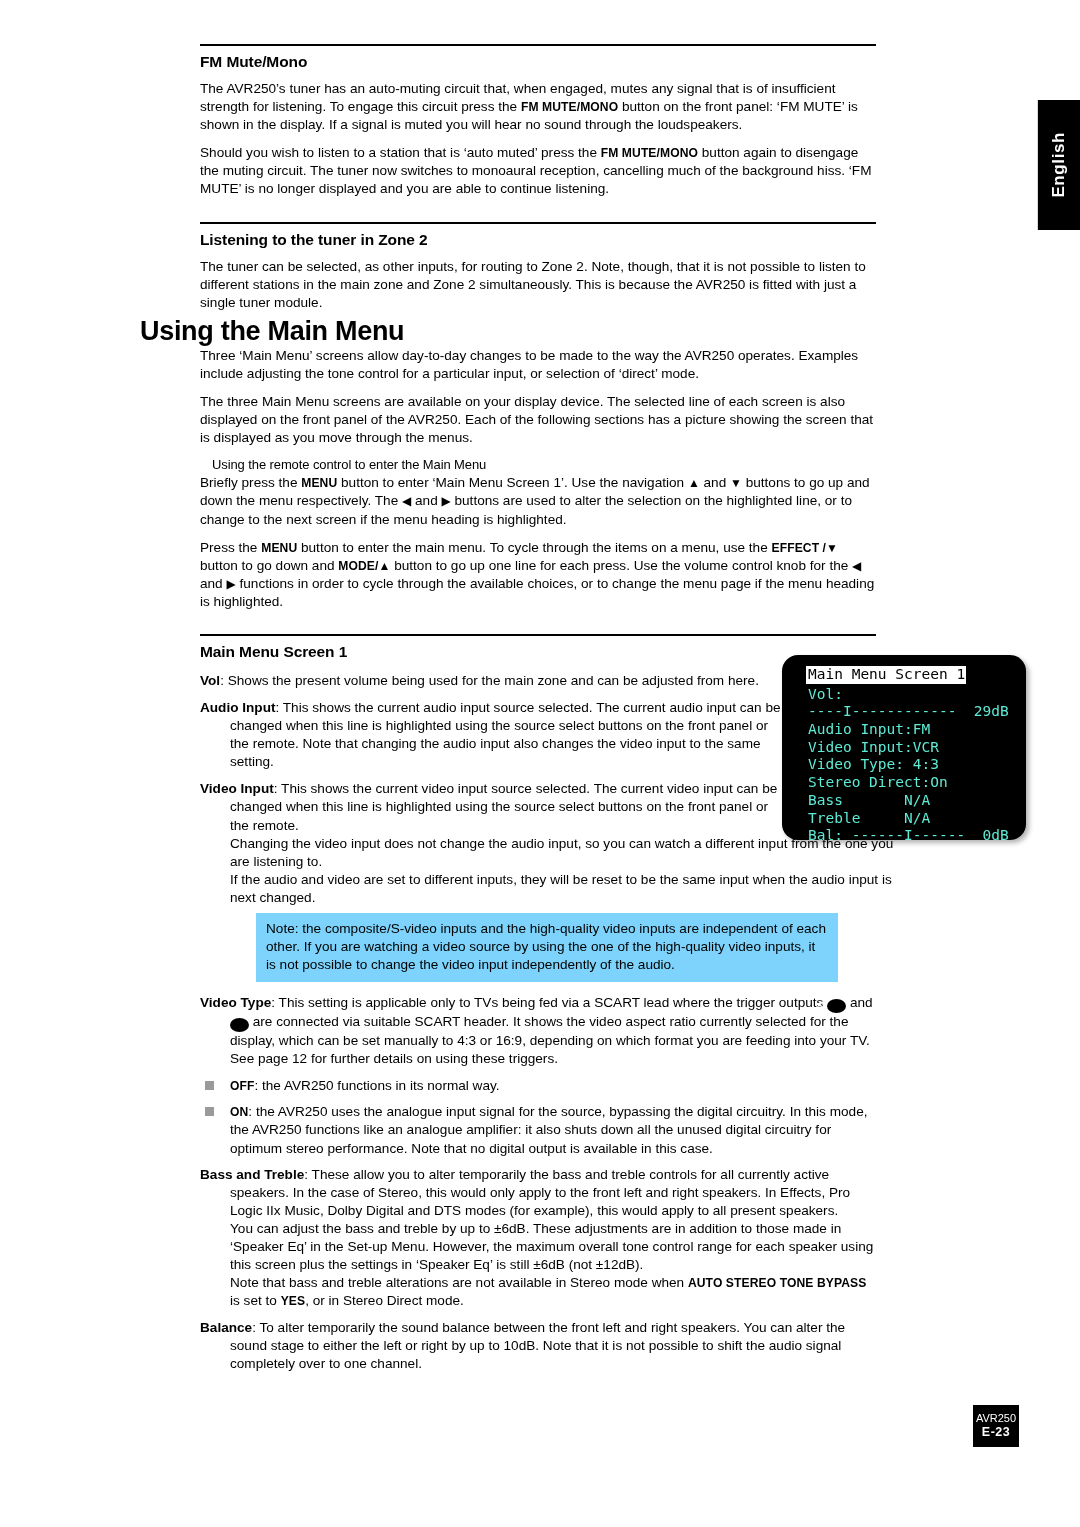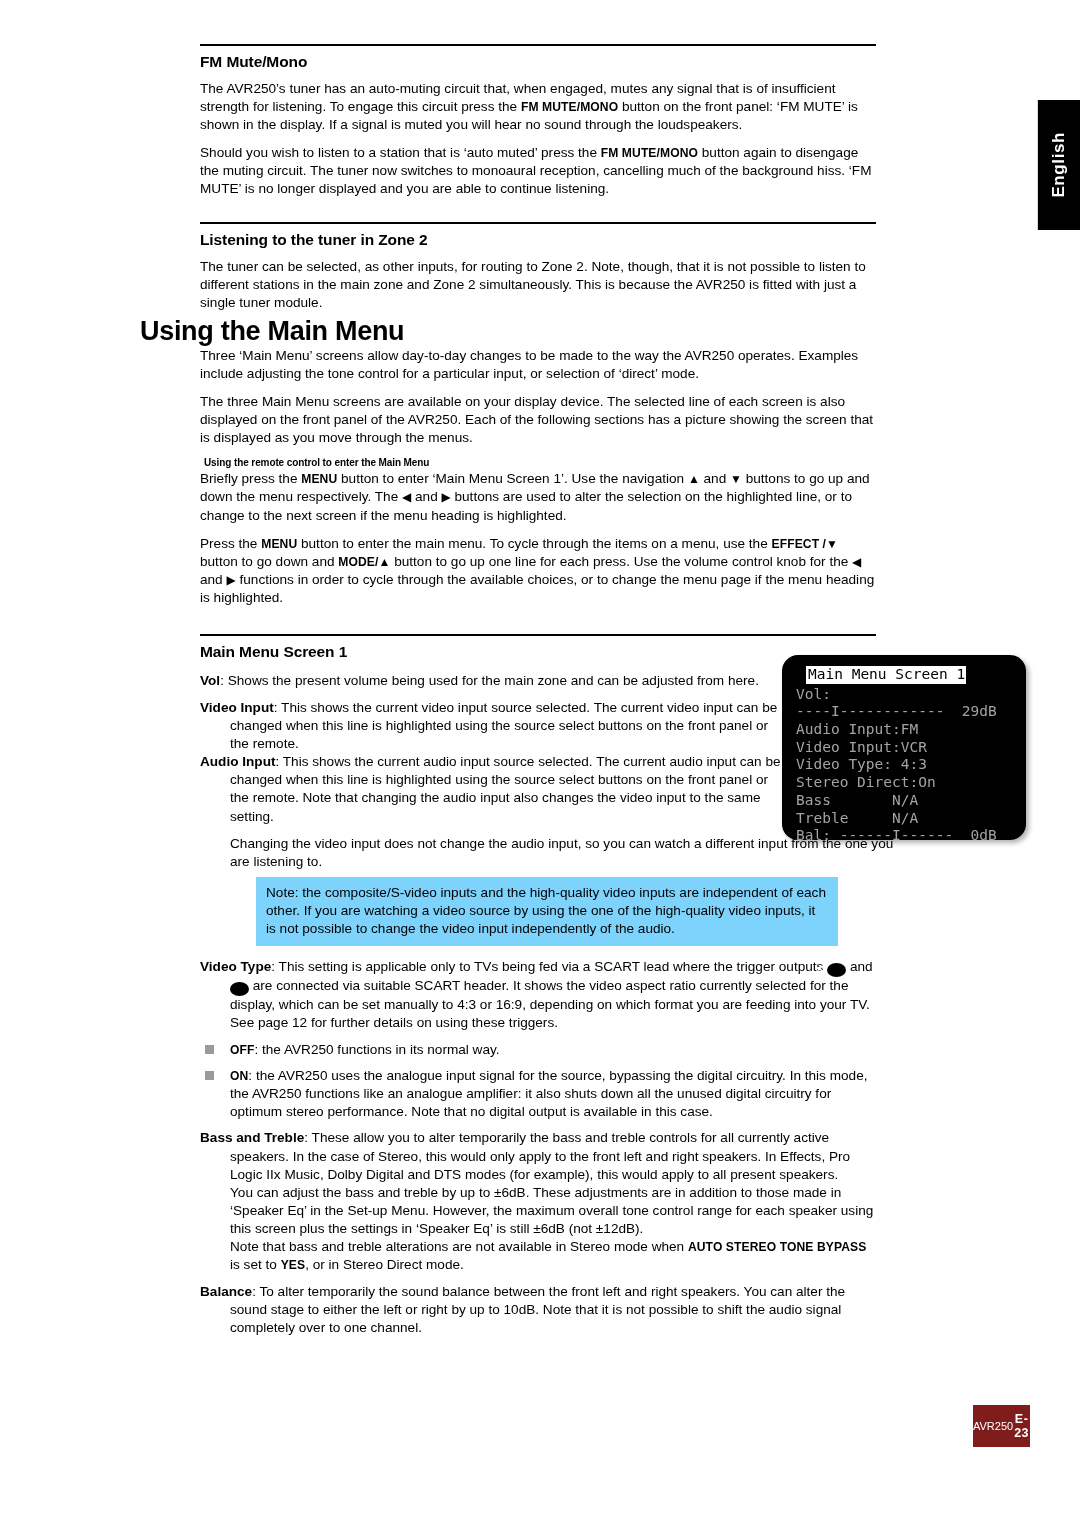--- a/index.html
+++ b/index.html
@@ -66,23 +66,23 @@
   h1.chapter {
     position: absolute;
     left: 140px;
     font-size: 27px;
     font-weight: bold;
     margin: 0;
     letter-spacing: -0.3px;
   }
 
   h4.sub {
-    font-size: 10px;
-    font-weight: bold;
-    margin: 0 0 2px 4px;
+    font-size: 13px;
+    font-weight: normal;
+    margin: 0 0 2px 12px;
     letter-spacing: -0.1px;
   }
 
   p {
     font-size: 13.6px;
     line-height: 1.33;
     margin: 0 0 10px 0;
     text-align: left;
   }
 
@@ -164,45 +164,45 @@
     border-radius: 16px;
     box-shadow: 3px 3px 5px rgba(0,0,0,0.30);
     padding: 10px 0 0 0;
     box-sizing: border-box;
     overflow: hidden;
   }
   .lcd-inner {
     font-family: "DejaVu Sans Mono", monospace;
     font-size: 14.5px;
     line-height: 1.22;
-    color: #a3a3a3;
+    color: #5eead4;
     white-space: pre;
-    padding-left: 14px;
+    padding-left: 26px;
   }
   .lcd-title {
     background: #ffffff;
     color: #000000;
     display: inline-block;
     margin-left: 24px;
     padding: 0 1px;
   }
   .lcd-title-row { margin-bottom: 2px; }
 
   
   .footer-badge {
     position: absolute;
     left: 973px;
     top: 1405px;
-    width: 57px;
+    width: 46px;
     height: 42px;
-    background: #7f1d1d;
+    background: #000000;
     color: #ffffff;
     text-align: center;
     display: flex;
-    flex-direction: row;
+    flex-direction: column;
     align-items: center;
     justify-content: center;
     line-height: 1.15;
   }
   .footer-badge .model { font-size: 11px; }
   .footer-badge .pg { font-size: 12.5px; font-weight: bold; letter-spacing: 0.5px; }
 </style>
 </head>
 <body>
 
@@ -236,24 +236,25 @@
 
     <p><span>Press the </span><span class="caps">MENU</span><span> button to enter the main menu. To cycle through the items on a menu, use the </span><span class="caps">EFFECT /</span><span class="gl">▼</span><span> button to go down and </span><span class="caps">MODE/</span><span class="gl">▲</span><span> button to go up one line for each press. Use the volume control knob for the </span><span class="gl">◀</span><span> and </span><span class="gl">▶</span><span> functions in order to cycle through the available choices, or to change the menu page if the menu heading is highlighted.</span></p>
   </div>
 
   <div class="col" style="top:634px;">
     <div class="rule"></div>
     <h3 class="sec" style="margin-bottom:11px;">Main Menu Screen 1</h3>
 
     <div class="defn" style="width:560px;"><b>Vol</b><span>: Shows the present volume being used for the main zone and can be adjusted from here.</span></div>
 
+    <div class="defn" style="width:560px;"><b>Audio Input</b><span>: This shows the current audio input source selected. The current audio input can be changed when this line is highlighted using the source select buttons on the front panel or the remote. Note that changing the audio input also changes the video input to the same setting.</span></div>
+
     <div class="defn" style="width:560px;margin-bottom:0;"><b>Video Input</b><span>: This shows the current video input source selected. The current video input can be changed when this line is highlighted using the source select buttons on the front panel or the remote.</span></div>
-
-    <div class="defn" style="width:560px;"><b>Audio Input</b><span>: This shows the current audio input source selected. The current audio input can be changed when this line is highlighted using the source select buttons on the front panel or the remote. Note that changing the audio input also changes the video input to the same setting.</span></div>
     <div class="defn" style="width:676px;margin-bottom:0;padding-left:30px;text-indent:0;">Changing the video input does not change the audio input, so you can watch a different input from the one you are listening to.</div>
+    <div class="defn" style="width:676px;margin-bottom:0;padding-left:30px;text-indent:0;">If the audio and video are set to different inputs, they will be reset to be the same input when the audio input is next changed.</div>
 
     <div class="note" style="margin-left:56px;width:562px;">Note: the composite/S-video inputs and the high-quality video inputs are independent of each other. If you are watching a video source by using the one of the high-quality video inputs, it is not possible to change the video input independently of the audio.</div>
 
     <div class="defn"><b>Video Type</b><span>: This setting is applicable only to TVs being fed via a SCART lead where the trigger outputs </span><span class="badge">51</span><span> and </span><span class="badge">52</span><span> are connected via suitable SCART header. It shows the video aspect ratio currently selected for the display, which can be set manually to 4:3 or 16:9, depending on which format you are feeding into your TV. See page 12 for further details on using these triggers.</span></div>
 
 
     <ul class="sq">
       <li><span class="bullet"></span><span class="caps">OFF</span><span>: the AVR250 functions in its normal way.</span></li>
       <li><span class="bullet"></span><span class="caps">ON</span><span>: the AVR250 uses the analogue input signal for the source, bypassing the digital circuitry. In this mode, the AVR250 functions like an analogue amplifier: it also shuts down all the unused digital circuitry for optimum stereo performance. Note that no digital output is available in this case.</span></li>
     </ul>

